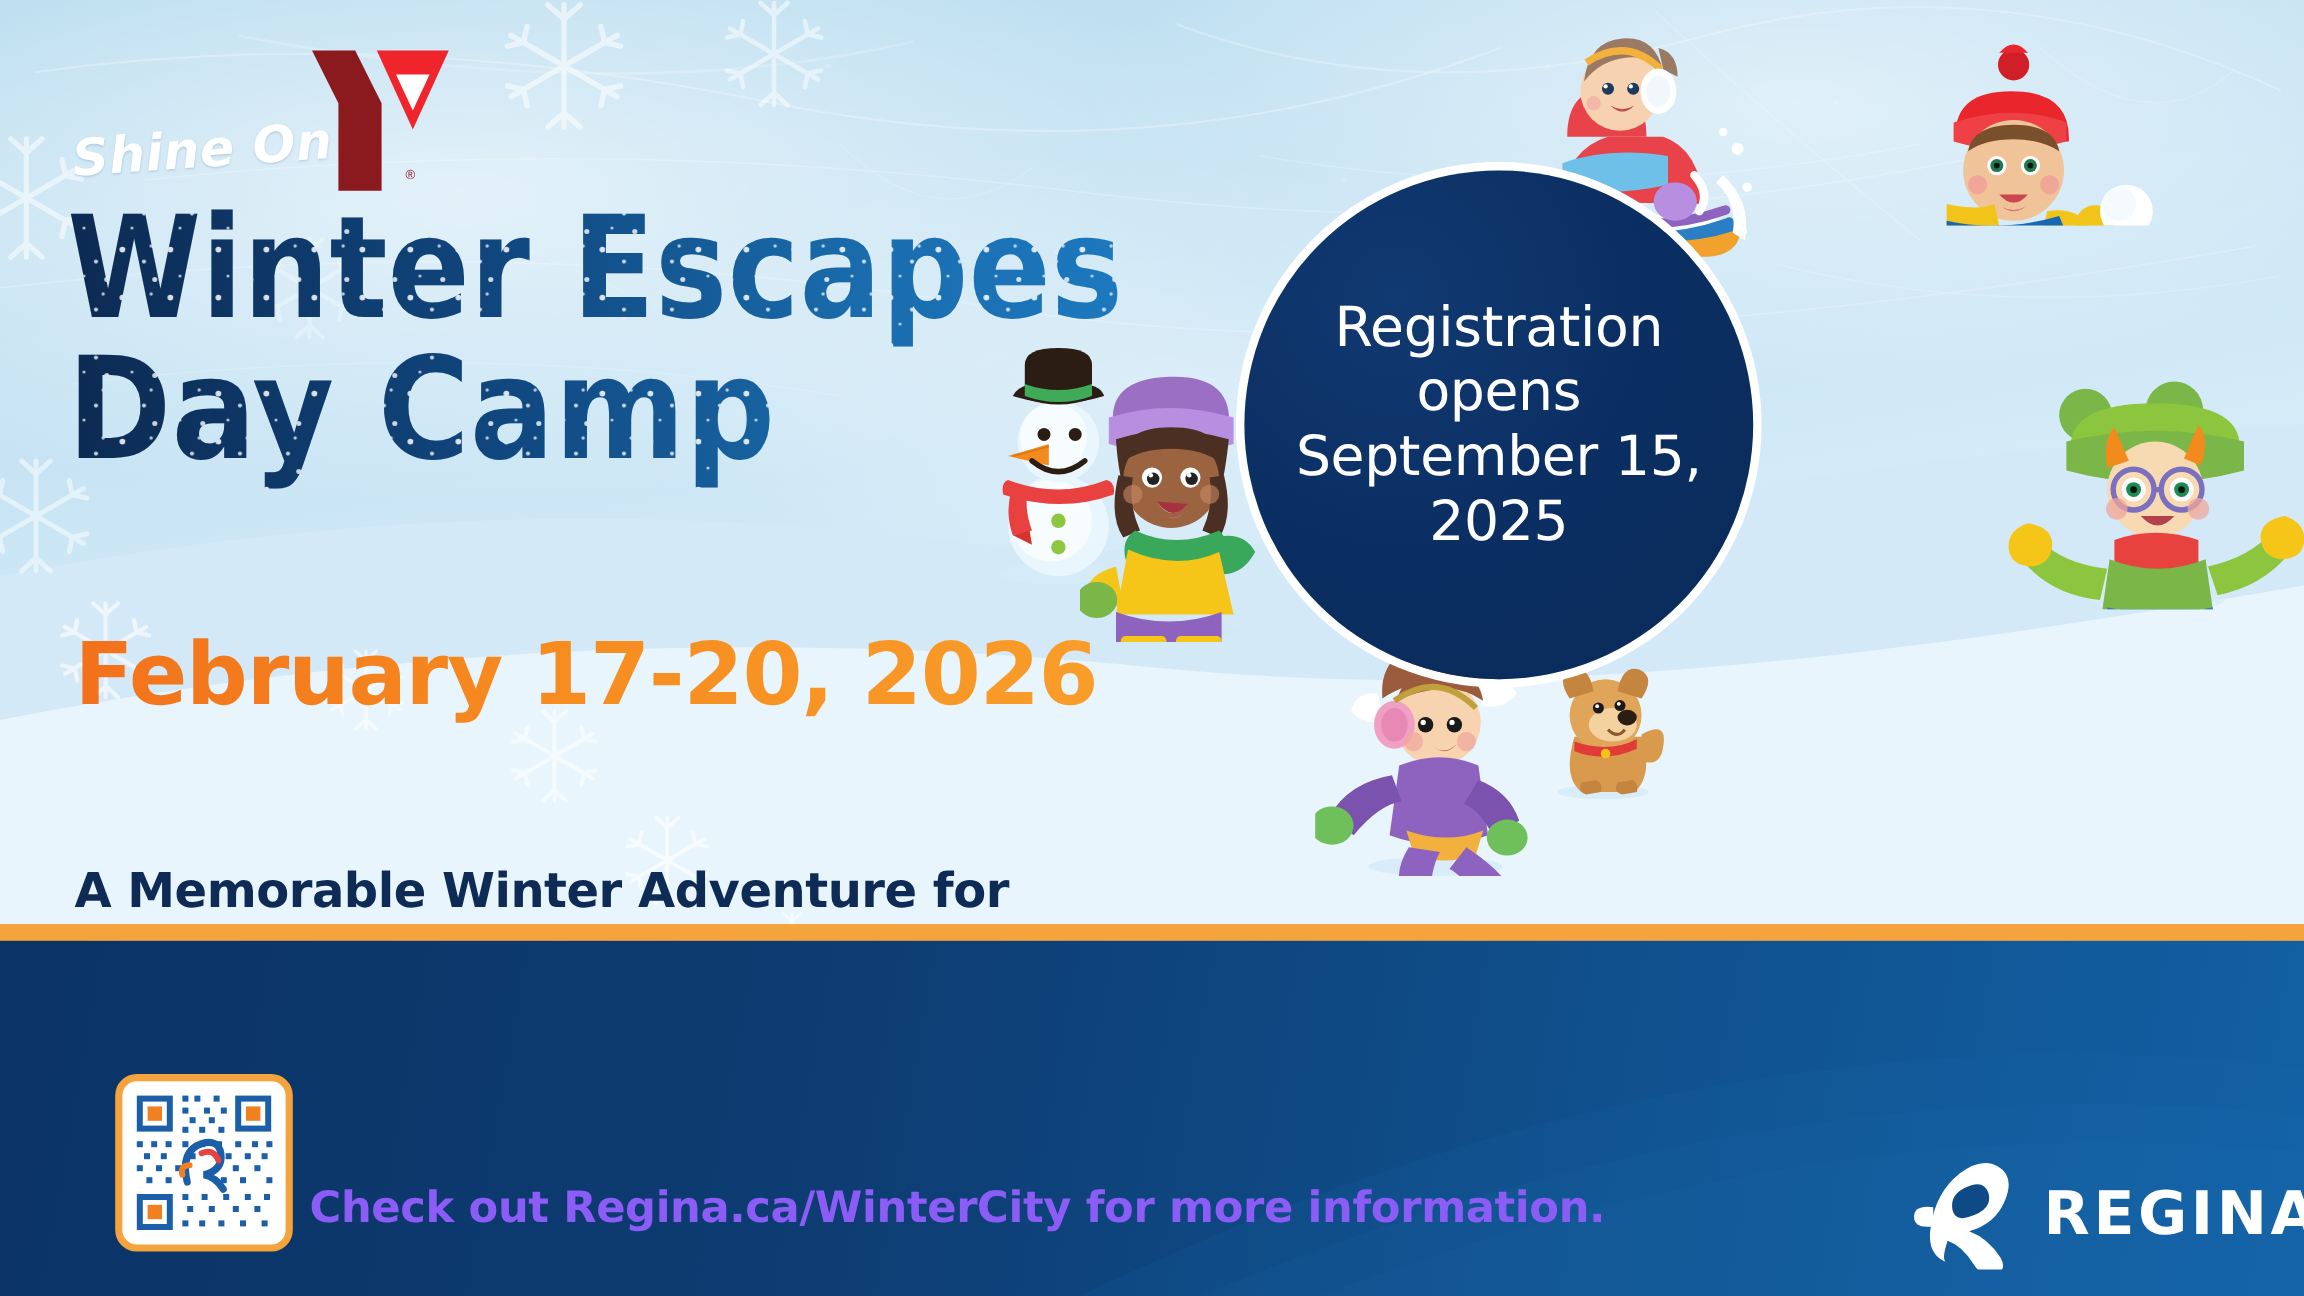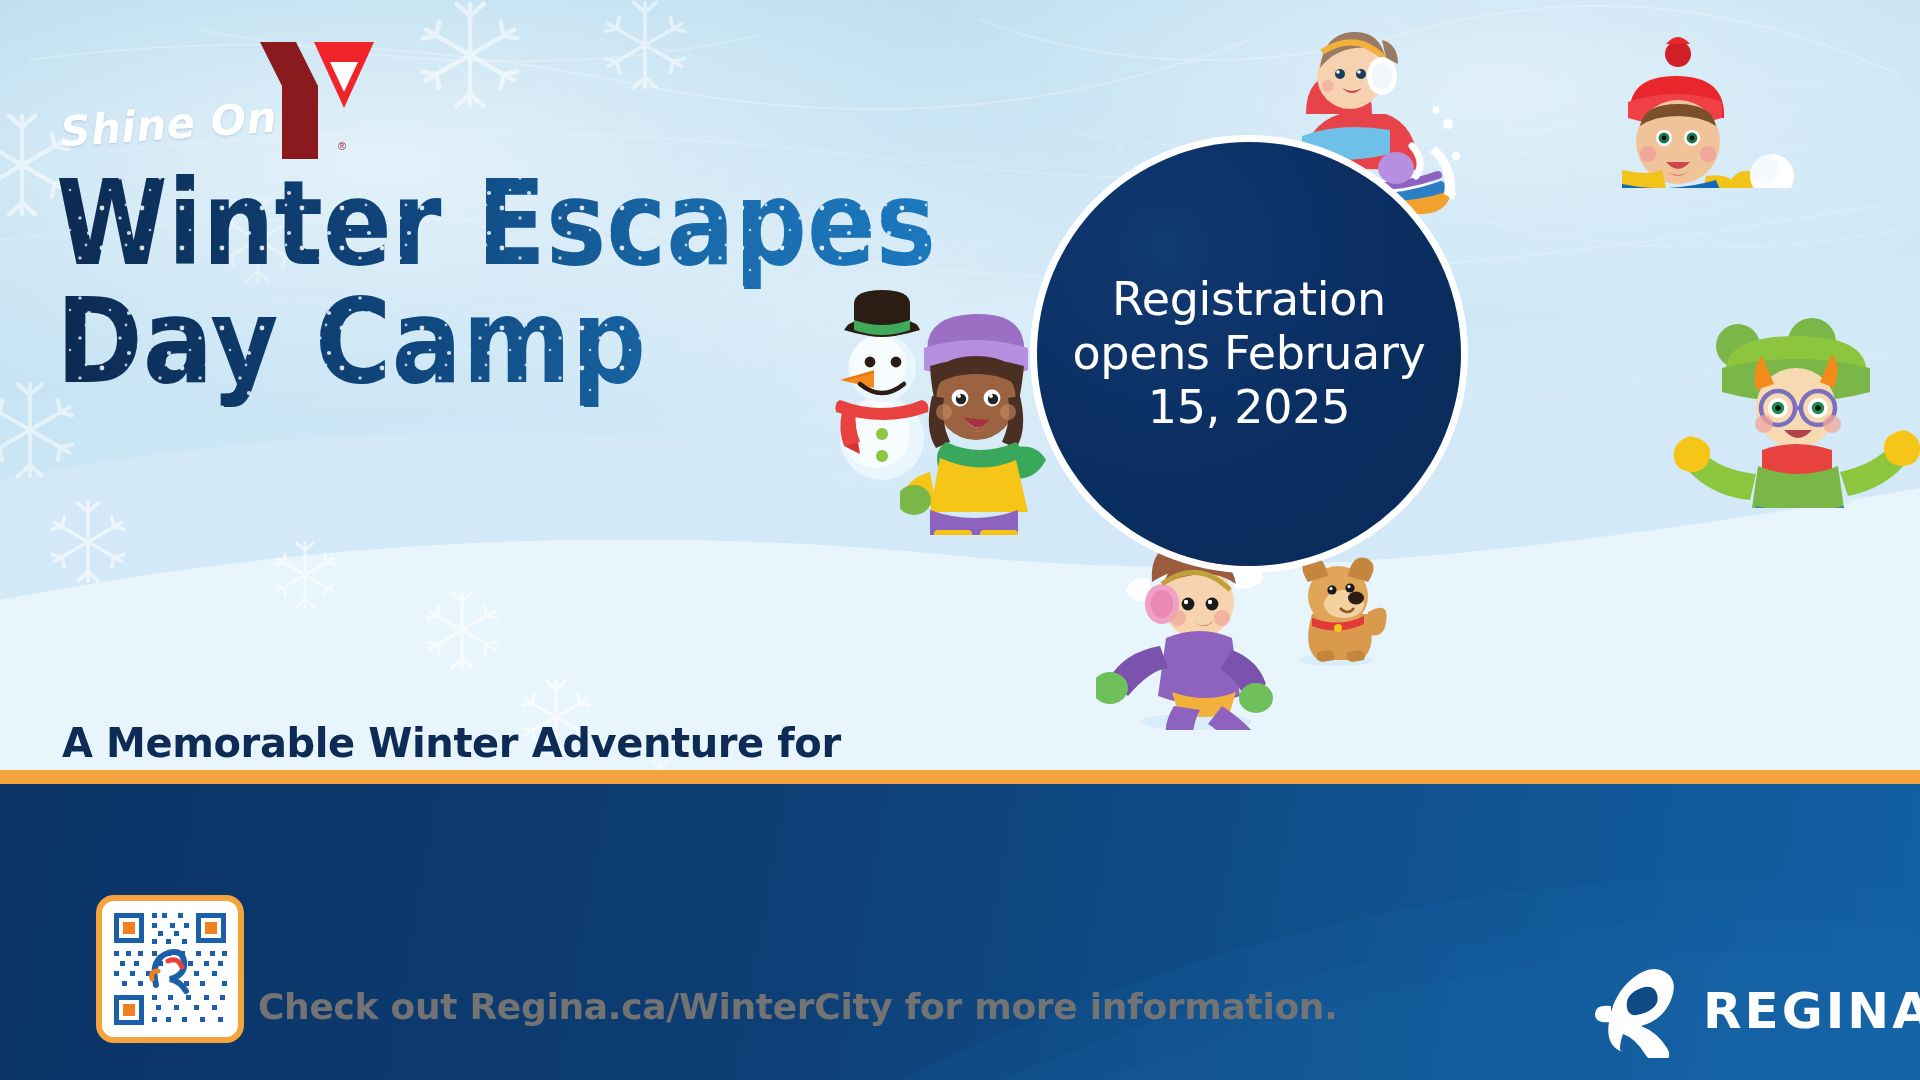--- a/index.html
+++ b/index.html
@@ -107,21 +107,21 @@
     overflow:hidden;
   }
   .footer-stripe {
     position:absolute; left:0; top:0; width:1920px; height:14px;
     background:#f5a33c;
   }
   .footer-arc { position:absolute; left:0; top:0; width:1920px; height:310px; opacity:.30; }
   .footer-text {
     position:absolute; left:258px; top:986px;
     font-family:"DejaVu Sans", sans-serif;
-    font-weight:700; font-size:36px; color:#737373;
+    font-weight:700; font-size:36px; color:#8b5cf6;
     letter-spacing:-.3px; white-space:nowrap;
   }
   
   .qr-card {
     position:absolute; left:96px; top:895px;
     width:148px; height:148px;
     background:#ffffff; border:6px solid #f5a33c;
     border-radius:18px;
     display:flex; align-items:center; justify-content:center;
   }
@@ -246,20 +246,21 @@
           <text x="0" y="222" font-family="DejaVu Sans, sans-serif" font-weight="bold" font-size="118" fill="white" textLength="590" lengthAdjust="spacingAndGlyphs">Day Camp</text>
         </mask>
       </defs>
       <g mask="url(#titleMask)">
         <rect width="960" height="260" fill="url(#titleGrad)"></rect>
         <rect width="960" height="260" fill="url(#snowDots)"></rect>
       </g>
     </svg>
   </div>
 
+  <div class="date-line">February 17-20, 2026</div>
 
   <div class="subtext">A Memorable Winter Adventure for Kids, ages 6 to 12 years old.</div>
 
   <svg class="char" style="left:1230px; top:18px;" width="230" height="210" viewBox="0 0 230 210">
     <ellipse cx="150" cy="175" rx="76" ry="14" fill="#ffffff" opacity=".9"></ellipse>
     <path d="M72 170 q68 26 136 2 q10 -4 12 6 q-4 16 -26 18 l-110 0 q-18 -4 -12 -26z" fill="#f0a22c"></path>
     <path d="M72 162 q68 26 136 2 q8 -4 8 10 q-60 20 -146 -2z" fill="#2a7fc4"></path>
     <path d="M72 155 q68 26 136 2" stroke="#8e63c0" stroke-width="8" fill="none" stroke-linecap="round"></path>
     <path d="M70 150 q6 -44 40 -54 l46 0 q30 10 34 56" fill="#e8434a"></path>
     <path d="M72 118 q38 -14 88 -6 l0 24 q-44 10 -88 4z" fill="#6fc0e8"></path>
@@ -445,21 +446,21 @@
     <circle cx="50" cy="34" r="4.6" fill="#1a1a1a"></circle>
     <circle cx="68" cy="32" r="4.6" fill="#1a1a1a"></circle>
     <circle cx="49" cy="32.5" r="1.6" fill="#fff"></circle>
     <circle cx="67" cy="30.5" r="1.6" fill="#fff"></circle>
     <path d="M58 52 q8 8 14 0" stroke="#8a5a2a" stroke-width="2.6" fill="none"></path>
     <path d="M30 62 q28 10 52 -2 l0 8 q-26 12 -52 2z" fill="#e03b36"></path>
     <circle cx="56" cy="72" r="4" fill="#f2c518"></circle>
   </svg>
 
   <div class="reg-circle">
-    <div class="reg-text">Registration opens February 15, 2025</div>
+    <div class="reg-text">Registration opens September 15, 2025</div>
   </div>
 
   <div class="footer">
     <svg class="footer-arc" viewBox="0 0 1920 310" preserveAspectRatio="none">
       <path d="M900 310 Q1420 60 1920 120 L1920 310 Z" fill="#1a69ad" opacity=".5"></path>
       <path d="M1000 310 Q1480 110 1920 160 L1920 310 Z" fill="#2076bb" opacity=".35"></path>
       <path d="M1100 310 Q1520 150 1920 190 L1920 310 Z" fill="#2a84cb" opacity=".25"></path>
     </svg>
     <div class="footer-stripe"></div>
   </div>

